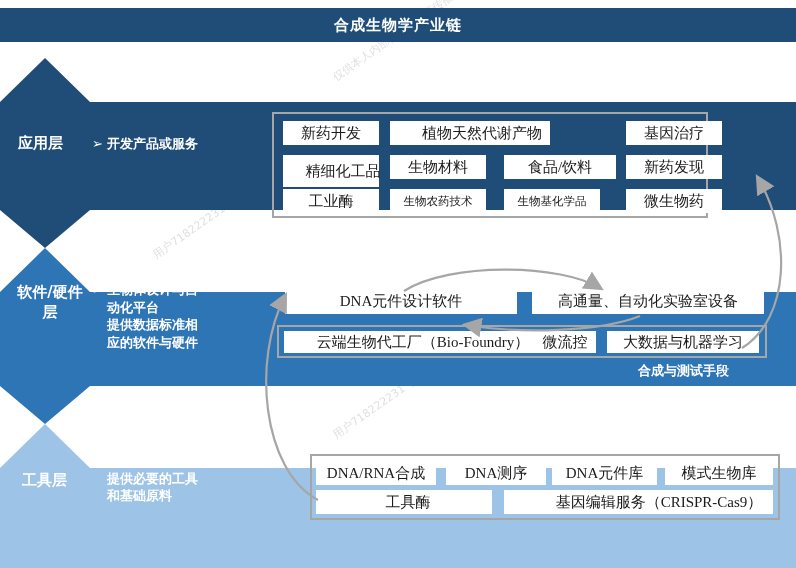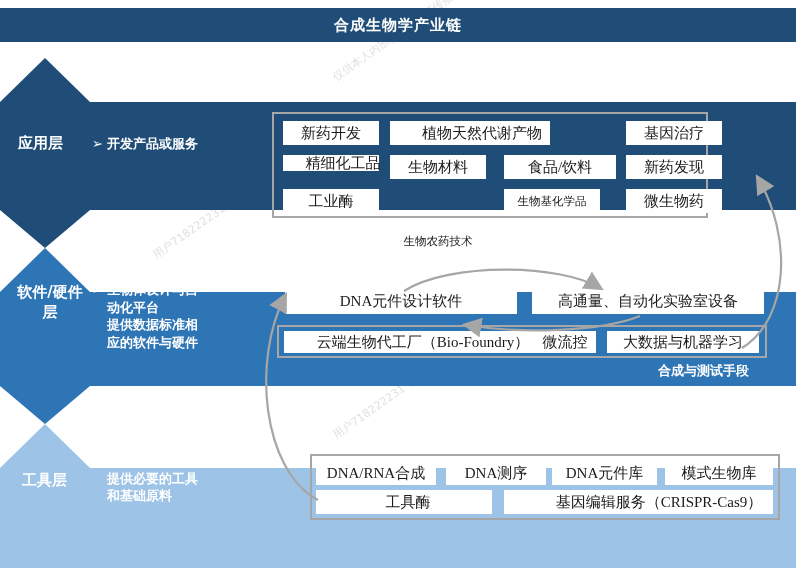--- a/index.html
+++ b/index.html
@@ -61,21 +61,21 @@
     font-size:15px;
     box-sizing:border-box;
     white-space:nowrap;
     font-family:"Liberation Serif","DejaVu Serif",serif;
   }
   .cell.small{font-size:11.5px;}
 
   
   .caption{
     position:absolute;color:#ffffff;font-weight:bold;font-size:13px;
-    font-family:Liberation Mono, monospace;white-space:nowrap;margin-left:20px;
+    font-family:Liberation Mono, monospace;white-space:nowrap;
   }
 
   
   #arrows{position:absolute;left:0;top:0;width:796px;height:568px;pointer-events:none;}
 </style>
 </head>
 <body>
 
 <div id="stage">
 
@@ -100,27 +100,27 @@
       <span>开发产品或服务</span>
     </span>
   </div>
 
   <div class="group-box" style="left:272px;top:112px;width:436px;height:106px;"></div>
 
   <div class="cell" style="left:283px;top:121px;width:96px;height:24px;">新药开发</div>
   <div class="cell" style="left:390px;top:121px;width:160px;height:24px;padding-left:24px;">植物天然代谢产物</div>
   <div class="cell" style="left:626px;top:121px;width:96px;height:24px;">基因治疗</div>
 
-  <div class="cell" style="left:283px;top:155px;width:96px;height:16px;padding-left:24px;">精细化工品</div>
+  <div class="cell" style="left:283px;top:155px;width:96px;height:32px;padding-left:24px;">精细化工品</div>
   <div class="cell" style="left:390px;top:155px;width:96px;height:24px;">生物材料</div>
   <div class="cell" style="left:504px;top:155px;width:112px;height:24px;">食品/饮料</div>
   <div class="cell" style="left:626px;top:155px;width:96px;height:24px;">新药发现</div>
 
   <div class="cell" style="left:283px;top:189px;width:96px;height:24px;">工业酶</div>
-  <div class="cell small" style="left:390px;top:189px;width:96px;height:24px;margin-top:40px;">生物农药技术</div>
+  <div class="cell small" style="left:390px;top:189px;width:96px;height:24px;">生物农药技术</div>
   <div class="cell" style="left:626px;top:189px;width:96px;height:24px;">微生物药</div>
   <div class="cell small" style="left:504px;top:189px;width:96px;height:24px;">生物基化学品</div>
 
   <div class="band" style="top:248px;width:796px;height:176px;">
     <svg width="796" height="176" viewBox="0 0 796 176">
       <path d="M45,0 L90,44 L796,44 L796,138 L90,138 L45,176 L0,138 L0,44 Z" fill="#2e75b6"></path>
     </svg>
   </div>
   <div class="band-label band-name" style="left:14px;top:283px;width:72px;text-align:center;line-height:1.3;">
     <span>软件/硬件层</span>

